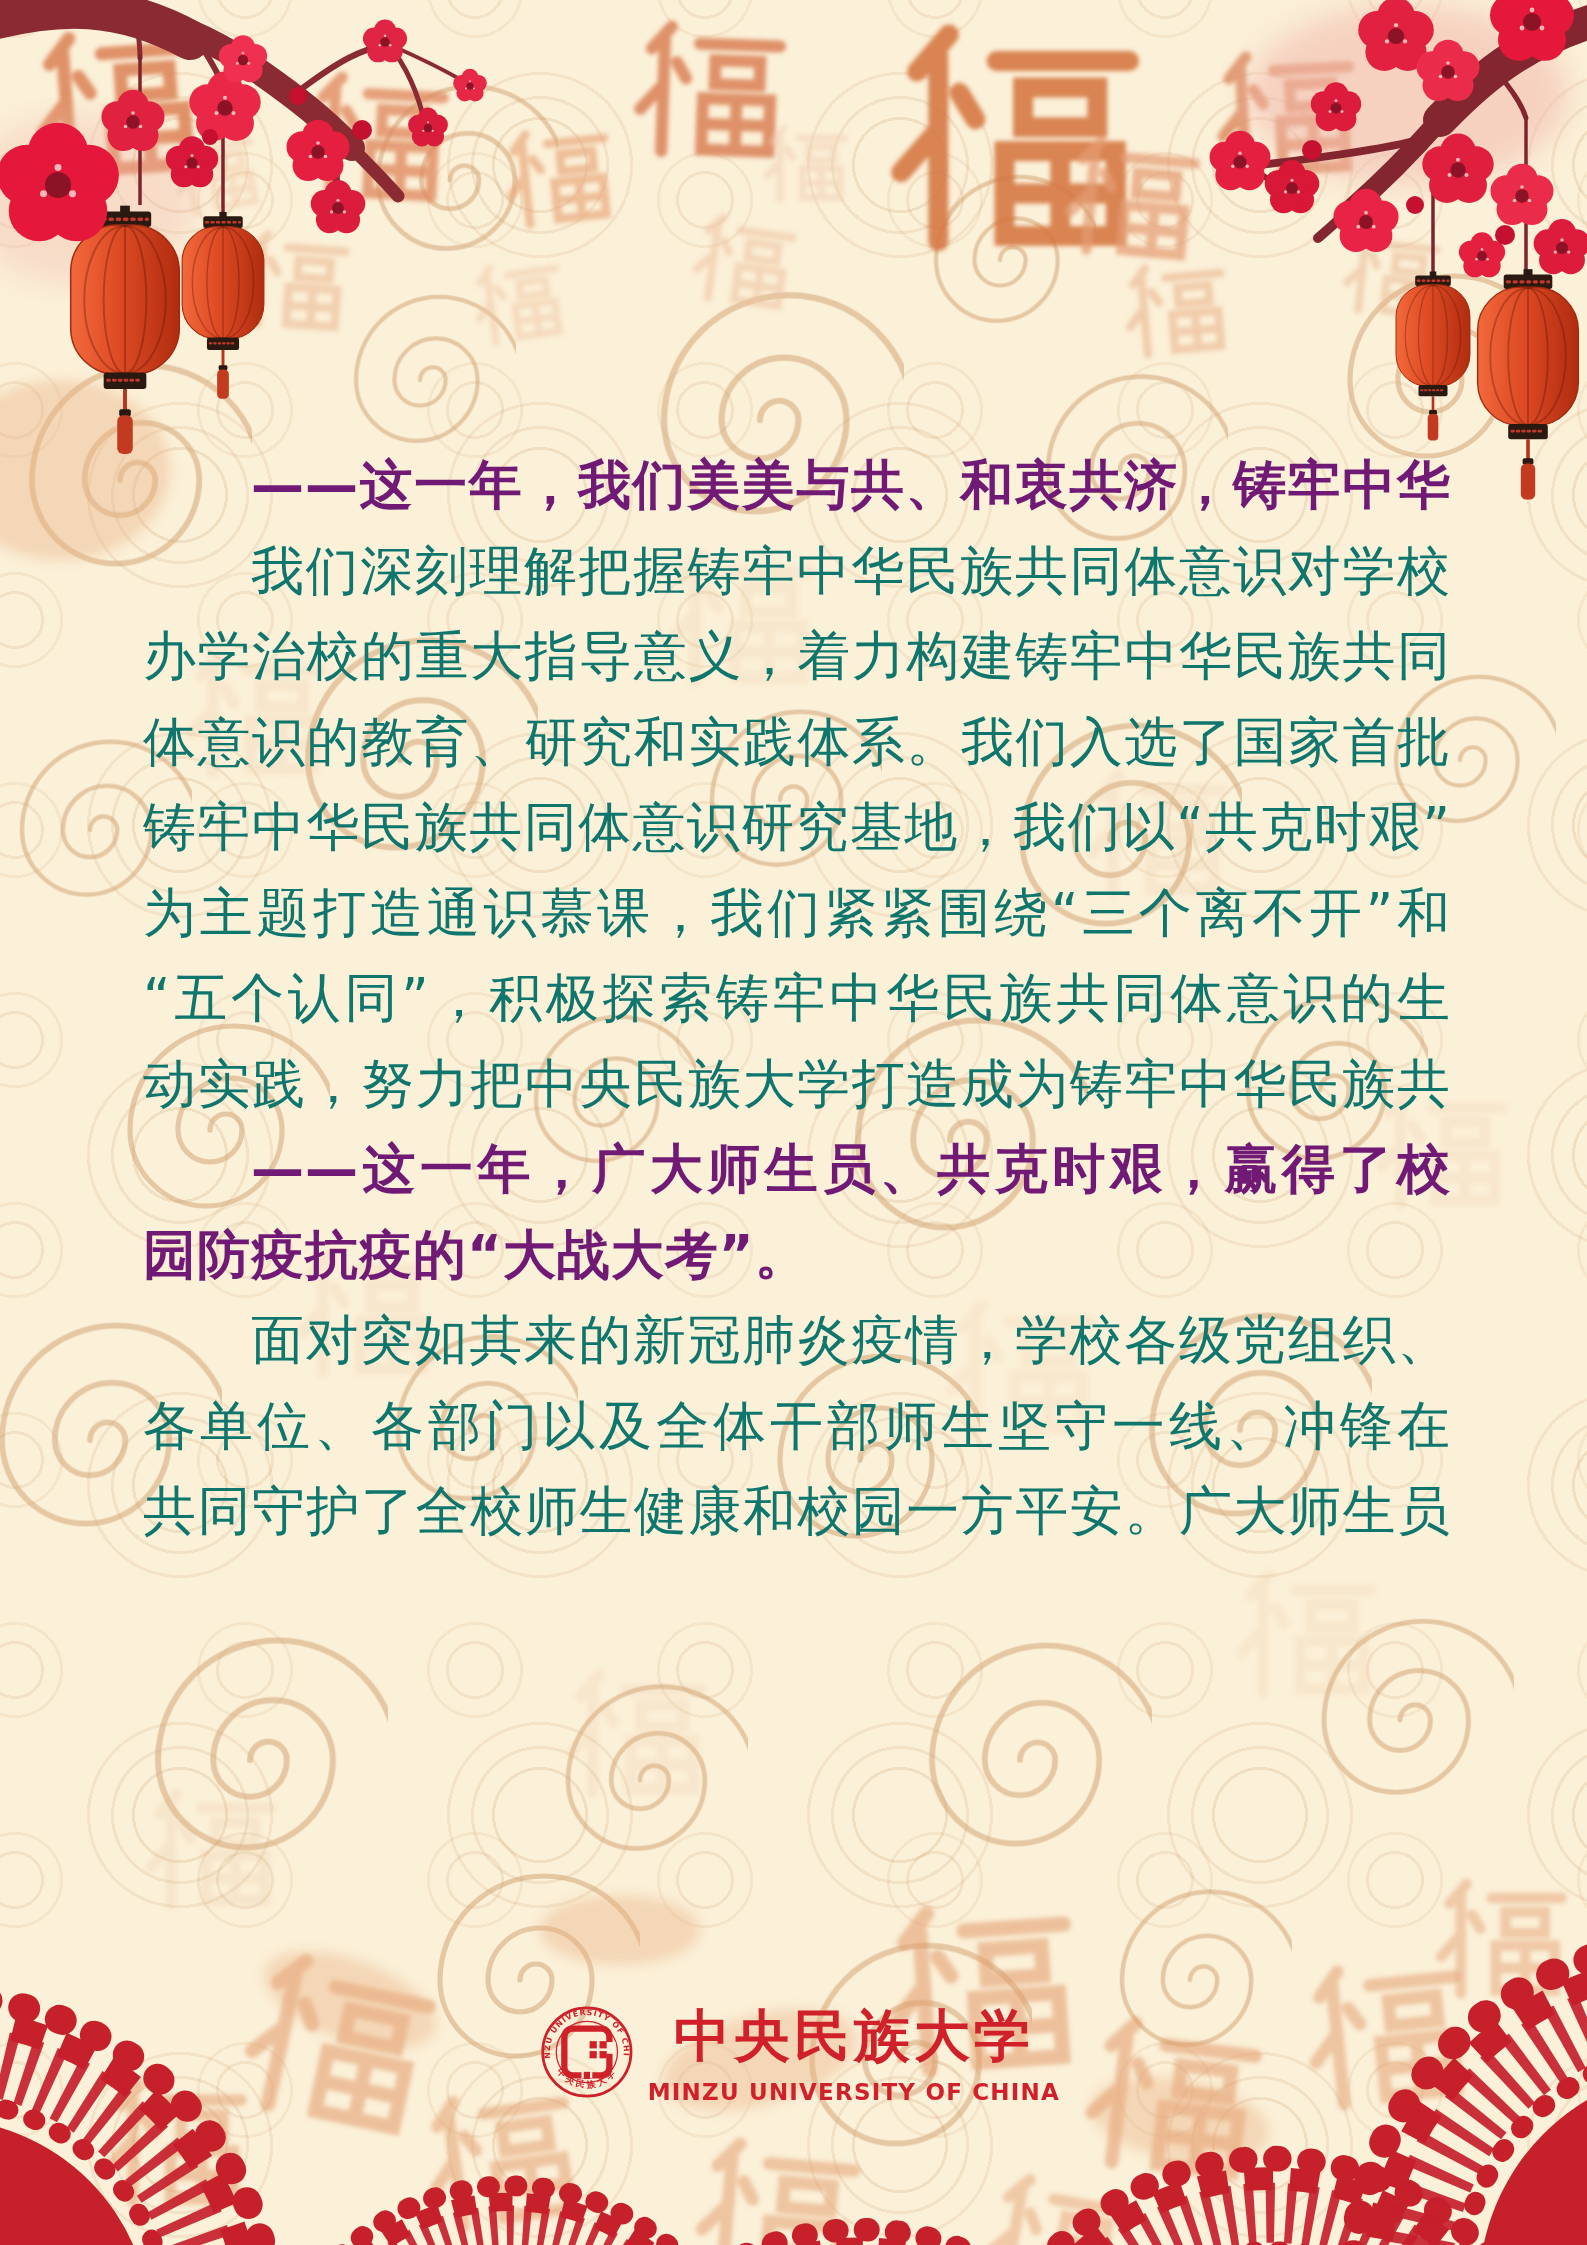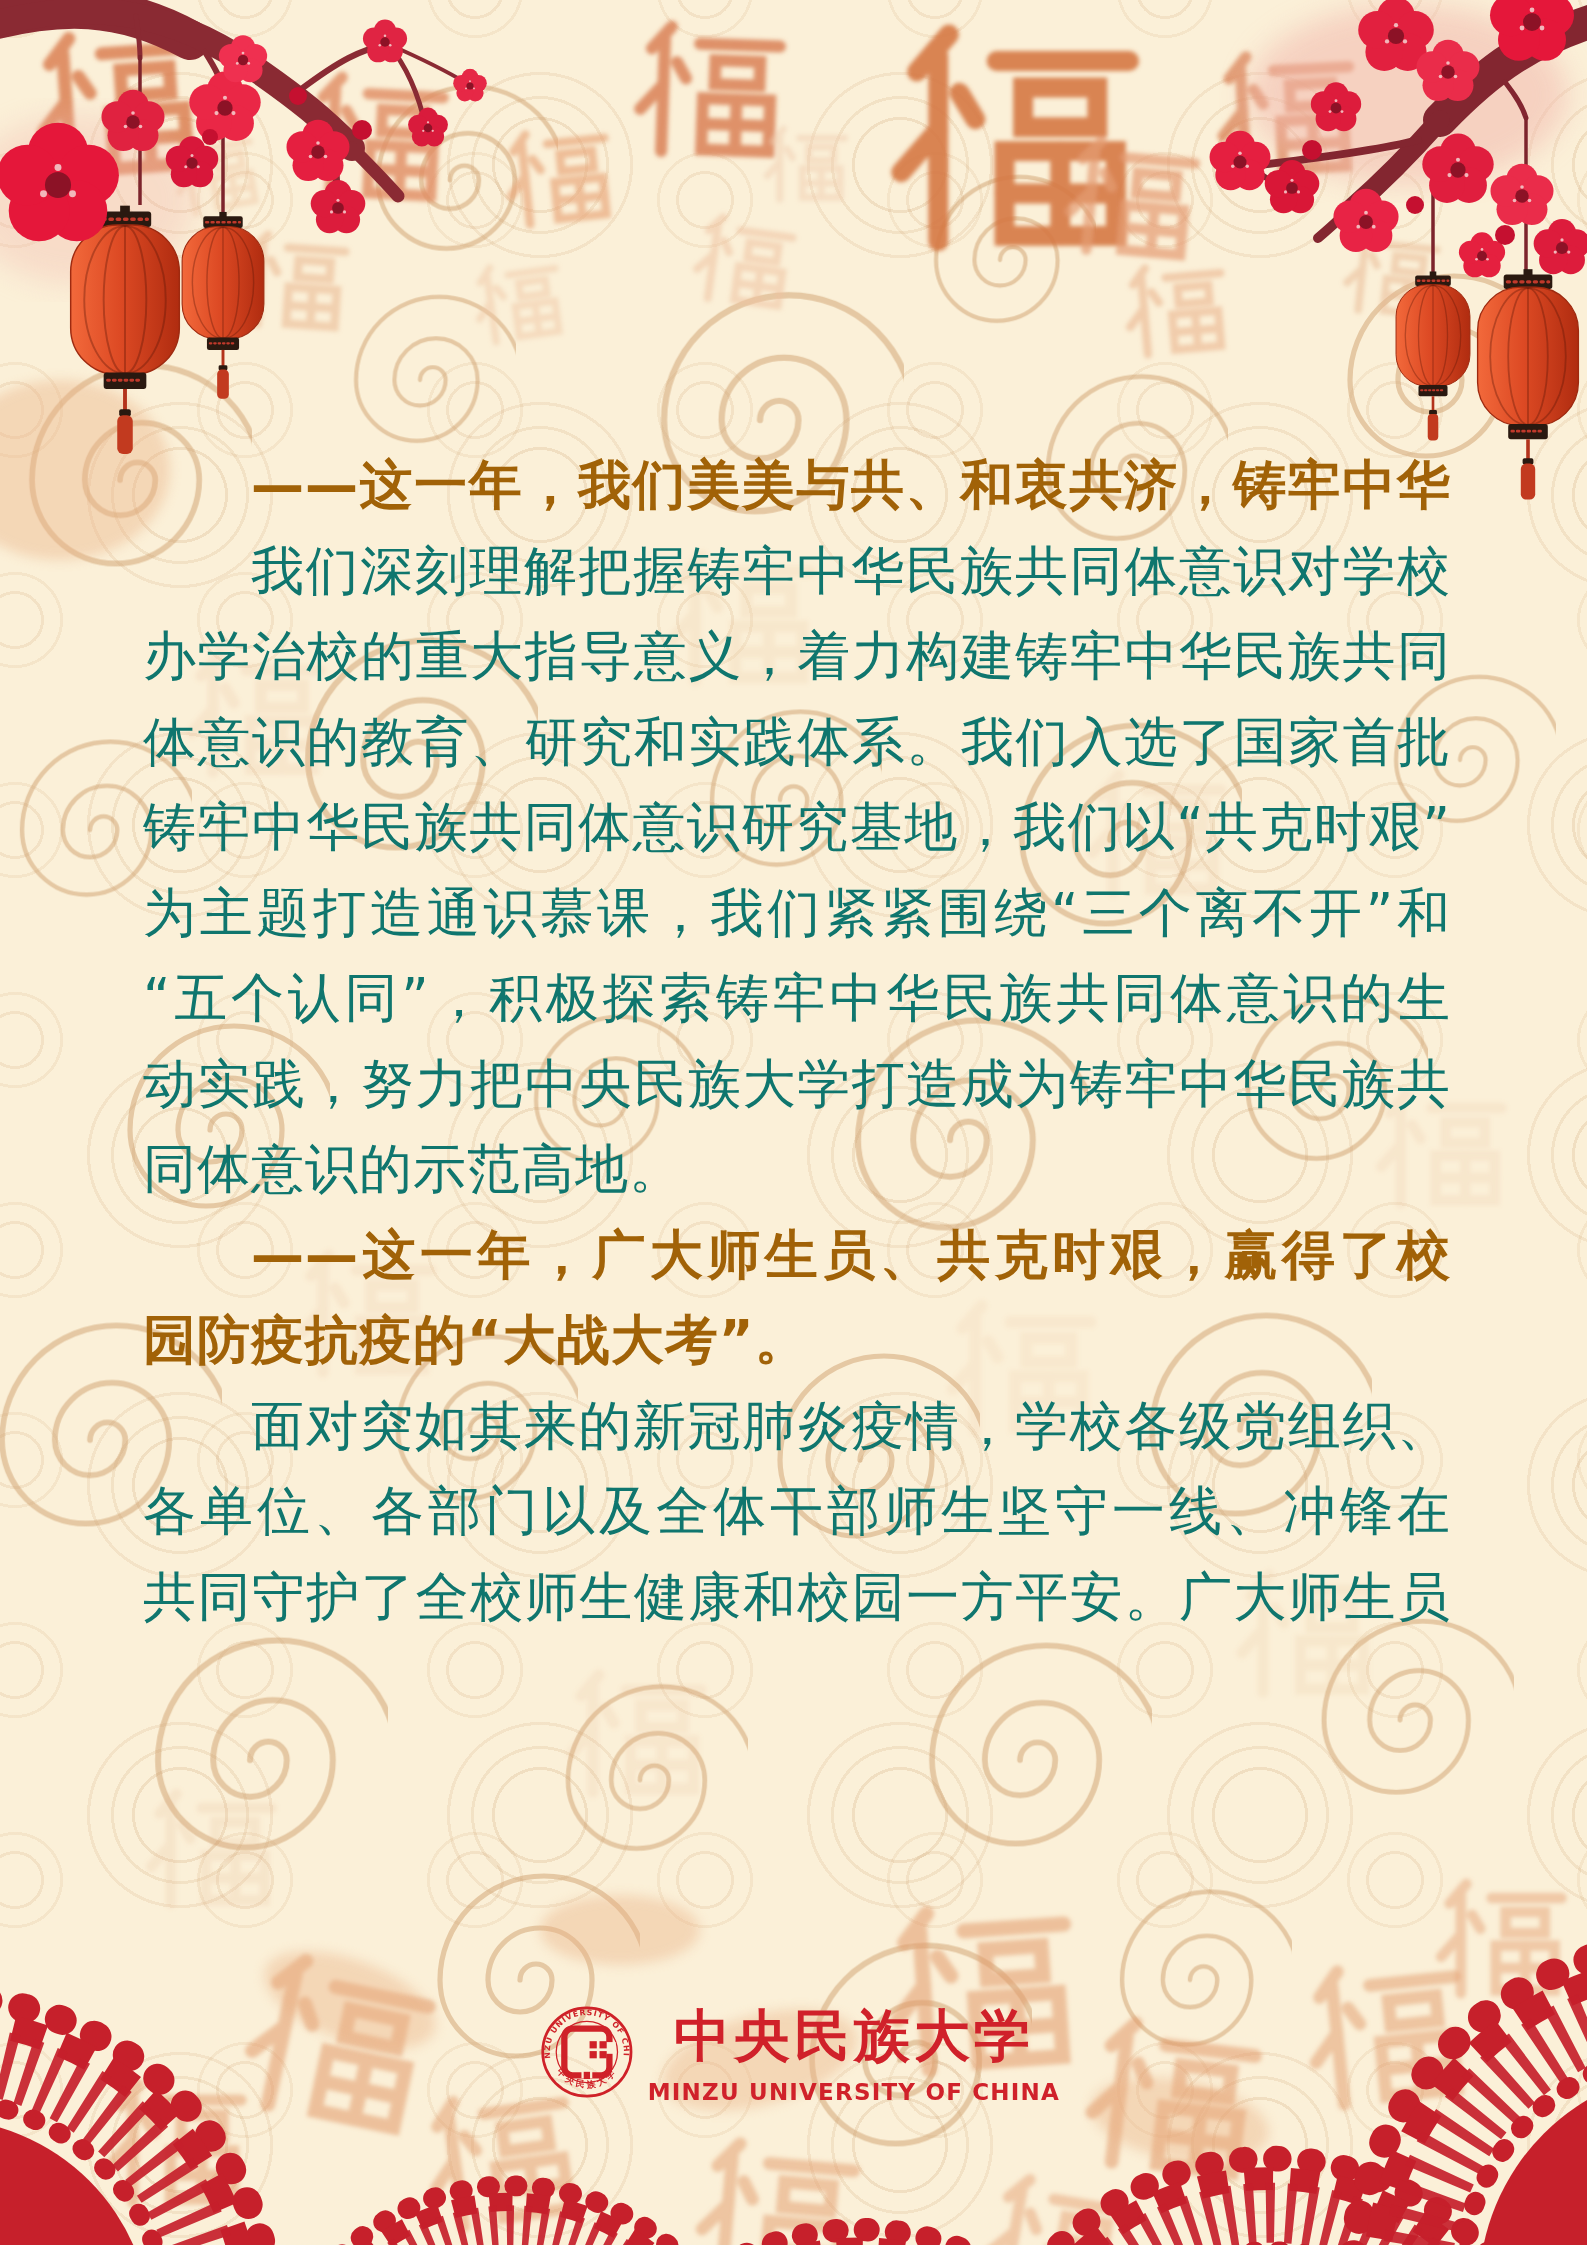--- a/index.html
+++ b/index.html
@@ -11,21 +11,21 @@
       radial-gradient(circle, rgba(0,0,0,0) 0 45px, rgba(198,152,100,.20) 45px 48px, rgba(0,0,0,0) 48px 66px, rgba(198,152,100,.17) 66px 69px, rgba(0,0,0,0) 69px 90px, rgba(198,152,100,.15) 90px 93px, rgba(0,0,0,0) 93px),
       radial-gradient(circle, rgba(0,0,0,0) 0 26px, rgba(198,152,100,.16) 26px 29px, rgba(0,0,0,0) 29px 45px, rgba(198,152,100,.13) 45px 48px, rgba(0,0,0,0) 48px);
     background-size: 360px 330px, 230px 210px;
     background-position: 0 0, 130px 95px;}
   svg.layer{position:absolute;left:0;top:0;}
   
   .letter{position:absolute;left:143px;top:442px;width:1308px;}
   .line{height:85.5px;line-height:85.5px;font-size:53px;color:#0f766e;letter-spacing:1px;overflow:hidden;}
   .line.j{text-align:justify;text-align-last:justify;}
   .line.indent{padding-left:108px;}
-  .line.bold{font-weight:800;color:#a16207;}
+  .line.bold{font-weight:800;color:#701a75;}
   
   .brand{position:absolute;left:540px;top:1995px;width:520px;display:flex;align-items:center;}
   .brand .names{margin-left:14px;display:flex;flex-direction:column;align-items:center;}
   .brand .cn{font-size:56px;font-weight:800;color:#d0212a;letter-spacing:4px;white-space:nowrap;}
   .brand .en{margin-top:4px;font-size:23px;font-weight:600;color:#d0212a;letter-spacing:1.2px;white-space:nowrap;}
 </style>
 </head>
 <body>
 
 <div class="page">
@@ -253,21 +253,20 @@
 
   <main class="letter" id="letter">
       <div class="line bold indent j">——这一年，我们美美与共、和衷共济，铸牢中华</div>
       <div class="line indent j">我们深刻理解把握铸牢中华民族共同体意识对学校</div>
       <div class="line j">办学治校的重大指导意义，着力构建铸牢中华民族共同</div>
       <div class="line j">体意识的教育、研究和实践体系。我们入选了国家首批</div>
       <div class="line j">铸牢中华民族共同体意识研究基地，我们以“共克时艰”</div>
       <div class="line j">为主题打造通识慕课，我们紧紧围绕“三个离不开”和</div>
       <div class="line j">“五个认同”，积极探索铸牢中华民族共同体意识的生</div>
       <div class="line j">动实践，努力把中央民族大学打造成为铸牢中华民族共</div>
-      <div class="line">同体意识的示范高地。</div>
       <div class="line bold indent j">——这一年，广大师生员、共克时艰，赢得了校</div>
       <div class="line bold">园防疫抗疫的“大战大考”。</div>
       <div class="line indent j">面对突如其来的新冠肺炎疫情，学校各级党组织、</div>
       <div class="line j">各单位、各部门以及全体干部师生坚守一线、冲锋在前，</div>
       <div class="line j">共同守护了全校师生健康和校园一方平安。广大师生员</div>
     </main>
 
   <svg class="layer" width="1587" height="2245" viewBox="0 0 1587 2245">
     <defs>
       <symbol id="doily" viewBox="-110 -110 220 220" overflow="visible">

